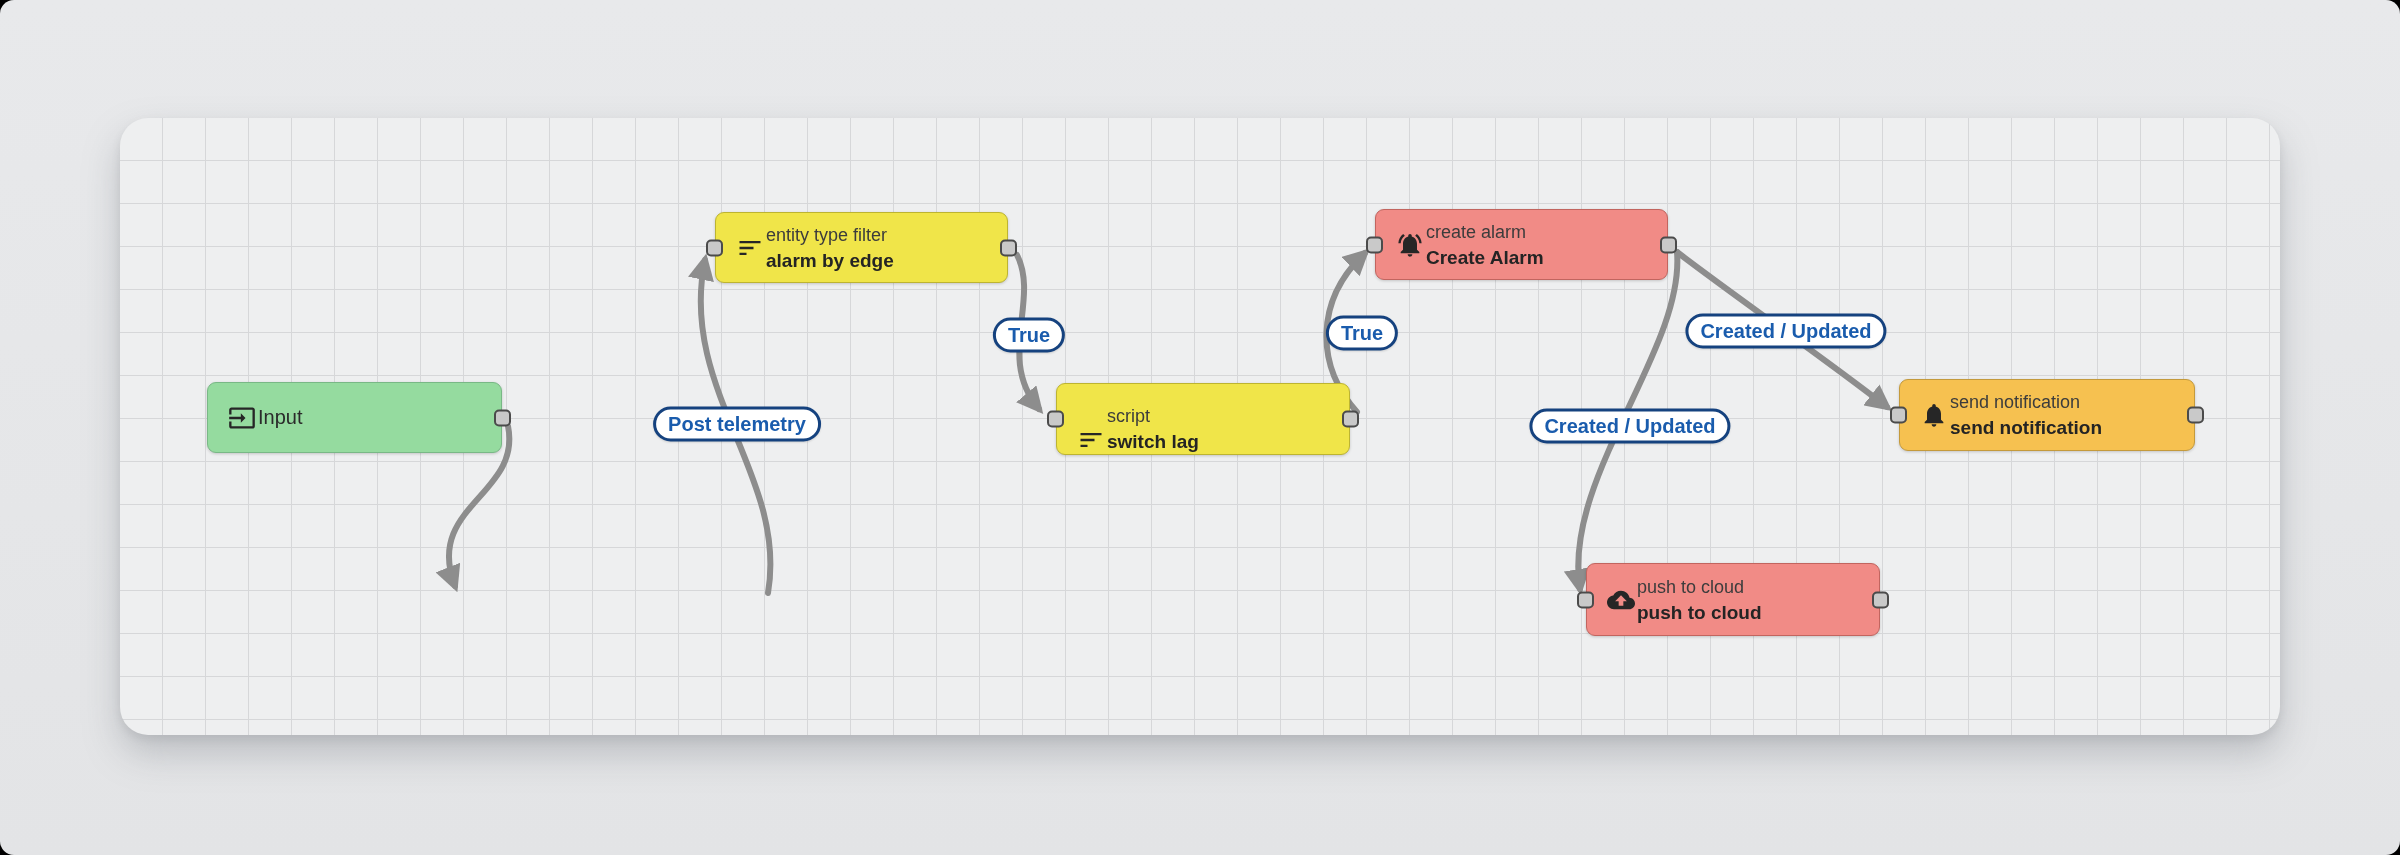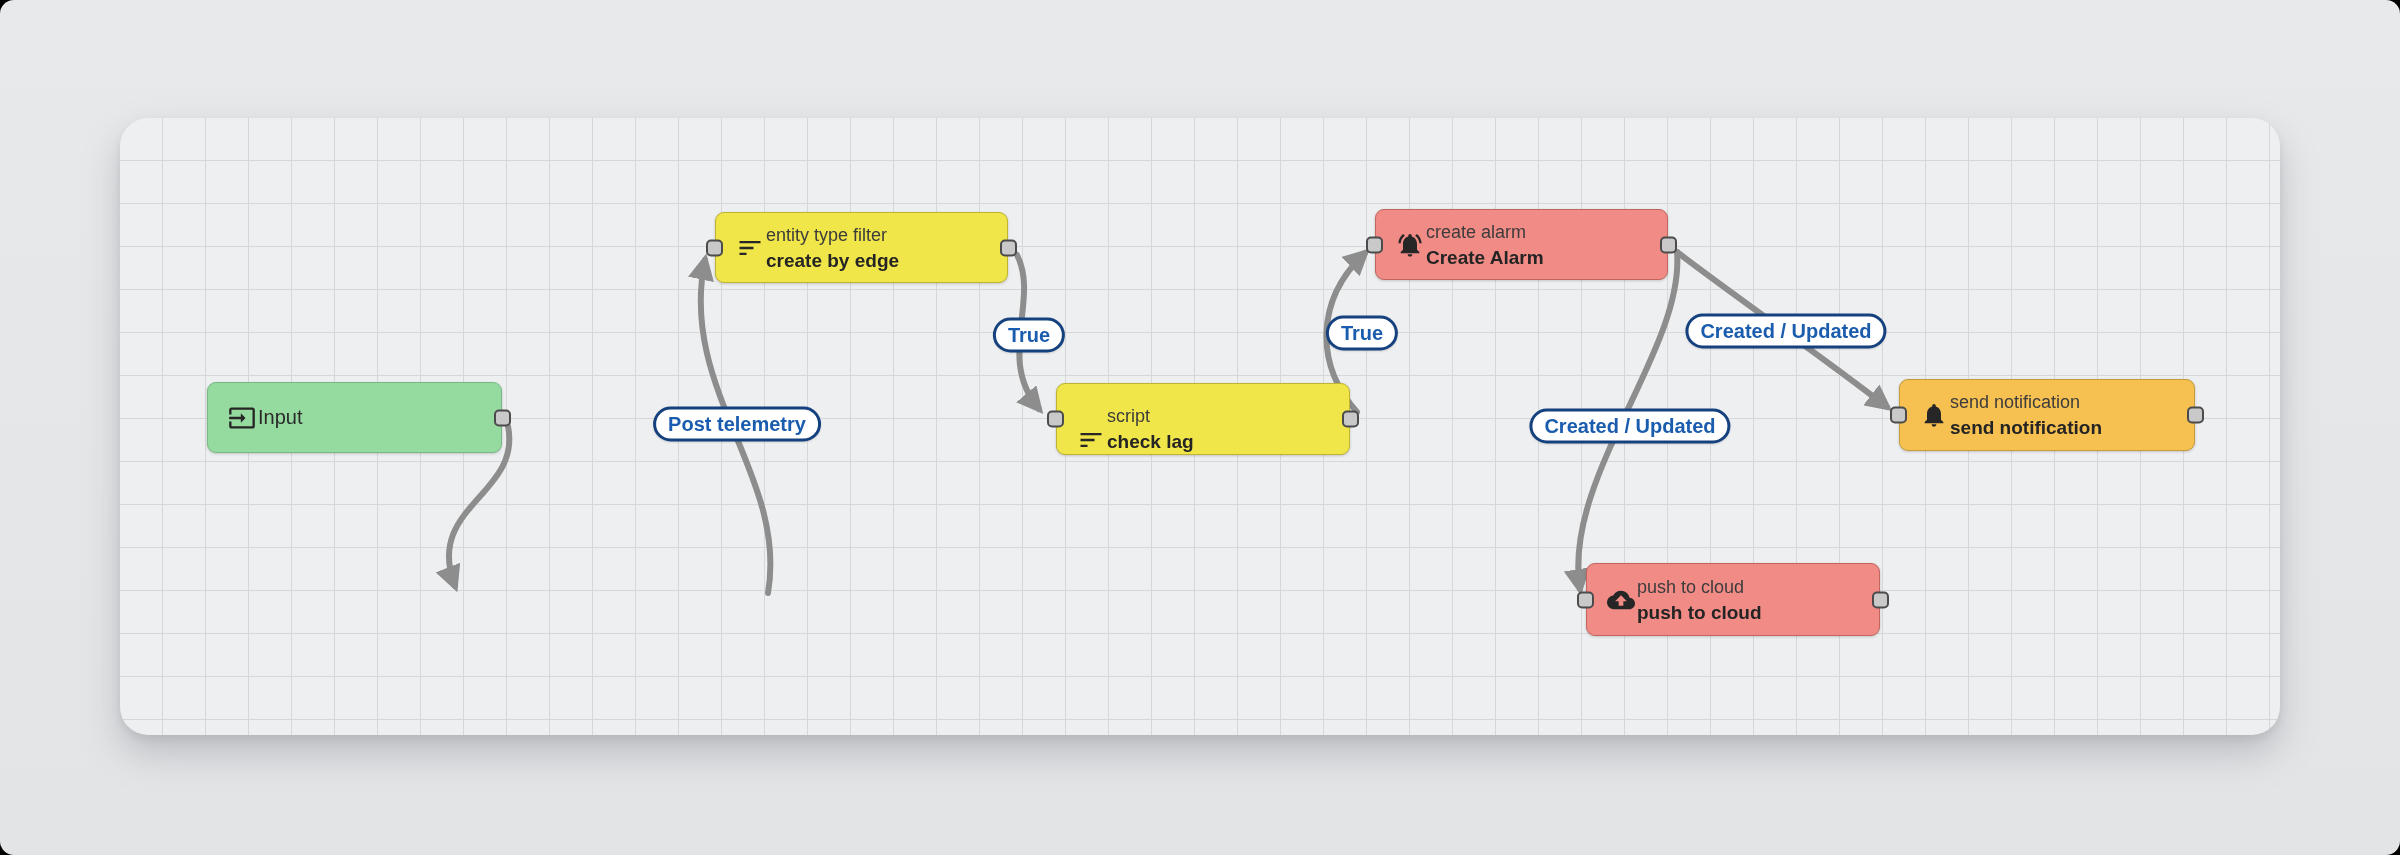--- a/index.html
+++ b/index.html
@@ -83,34 +83,34 @@
         <span class="port port-right"></span>
       </div>
       <div class="node" style="left: 715px; top: 212px; width: 293px; height: 71px; background: rgb(240, 229, 73); border-color: rgb(189, 180, 49);">
         <span class="icon">
           <svg viewBox="0 0 24 24">
             <path d="M3 18h6v-2H3v2zM3 6v2h18V6H3zm0 7h12v-2H3v2z"></path>
           </svg>
         </span>
         <div class="node-text">
           <span class="tline">entity type filter</span>
-          <span class="nline">create by edge</span>
+          <span class="nline">alarm by edge</span>
         </div>
         <span class="port port-left"></span>
         <span class="port port-right"></span>
       </div>
       <div class="node" style="left: 1056px; top: 383px; width: 294px; height: 72px; background: rgb(240, 229, 73); border-color: rgb(189, 180, 49); align-items: flex-end;">
         <span class="icon">
           <svg viewBox="0 0 24 24">
             <path d="M3 18h6v-2H3v2zM3 6v2h18V6H3zm0 7h12v-2H3v2z"></path>
           </svg>
         </span>
         <div class="node-text">
           <span class="tline">script</span>
-          <span class="nline">check lag</span>
+          <span class="nline">switch lag</span>
         </div>
         <span class="port port-left"></span>
         <span class="port port-right"></span>
       </div>
       <div class="node" style="left: 1375px; top: 209px; width: 293px; height: 71px; background: rgb(241, 139, 134); border-color: rgb(194, 101, 95);">
         <span class="icon">
           <svg viewBox="0 0 24 24">
             <path d="M7.58 4.08 6.15 2.65C3.75 4.48 2.17 7.3 2.03 10.5h2c.15-2.65 1.51-4.97 3.55-6.42zm12.39 6.42h2c-.15-3.2-1.73-6.02-4.12-7.85l-1.42 1.43c2.02 1.45 3.39 3.77 3.54 6.42zM18 11c0-3.07-1.64-5.64-4.5-6.32V4c0-.83-.67-1.5-1.5-1.5s-1.5.67-1.5 1.5v.68C7.63 5.36 6 7.92 6 11v5l-2 2v1h16v-1l-2-2v-5zm-6 11c.14 0 .27-.01.4-.04.65-.14 1.18-.58 1.44-1.18.1-.24.15-.5.15-.78h-4c.01 1.1.9 2 2.01 2z"></path>
           </svg>
         </span>

